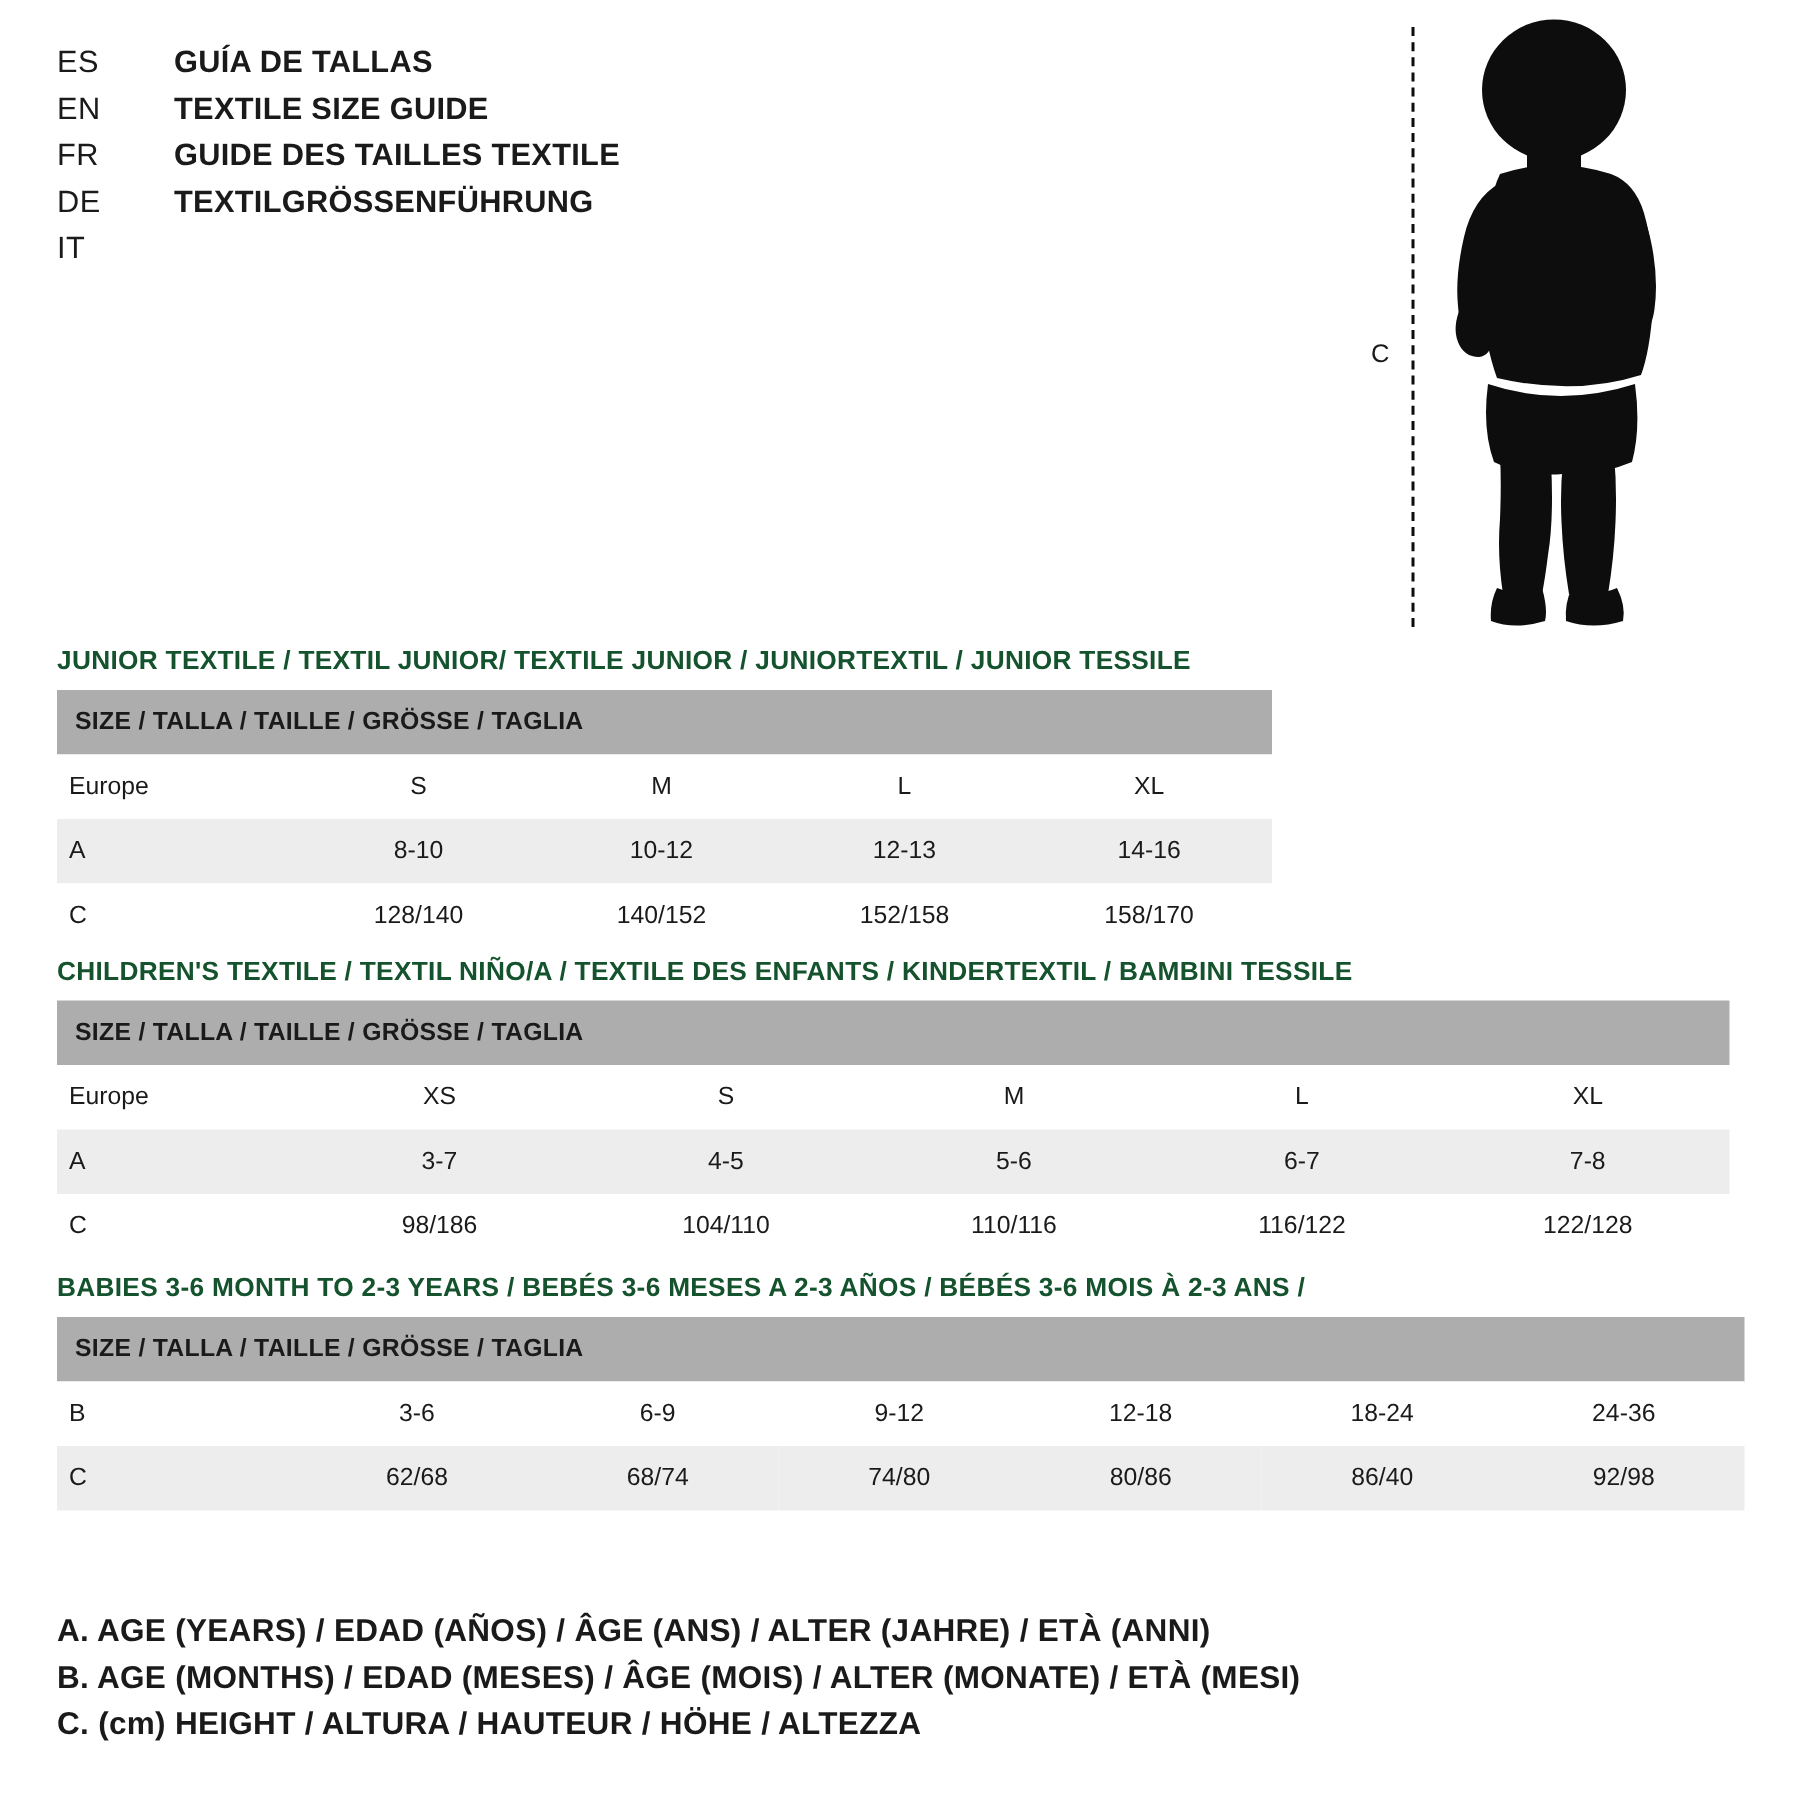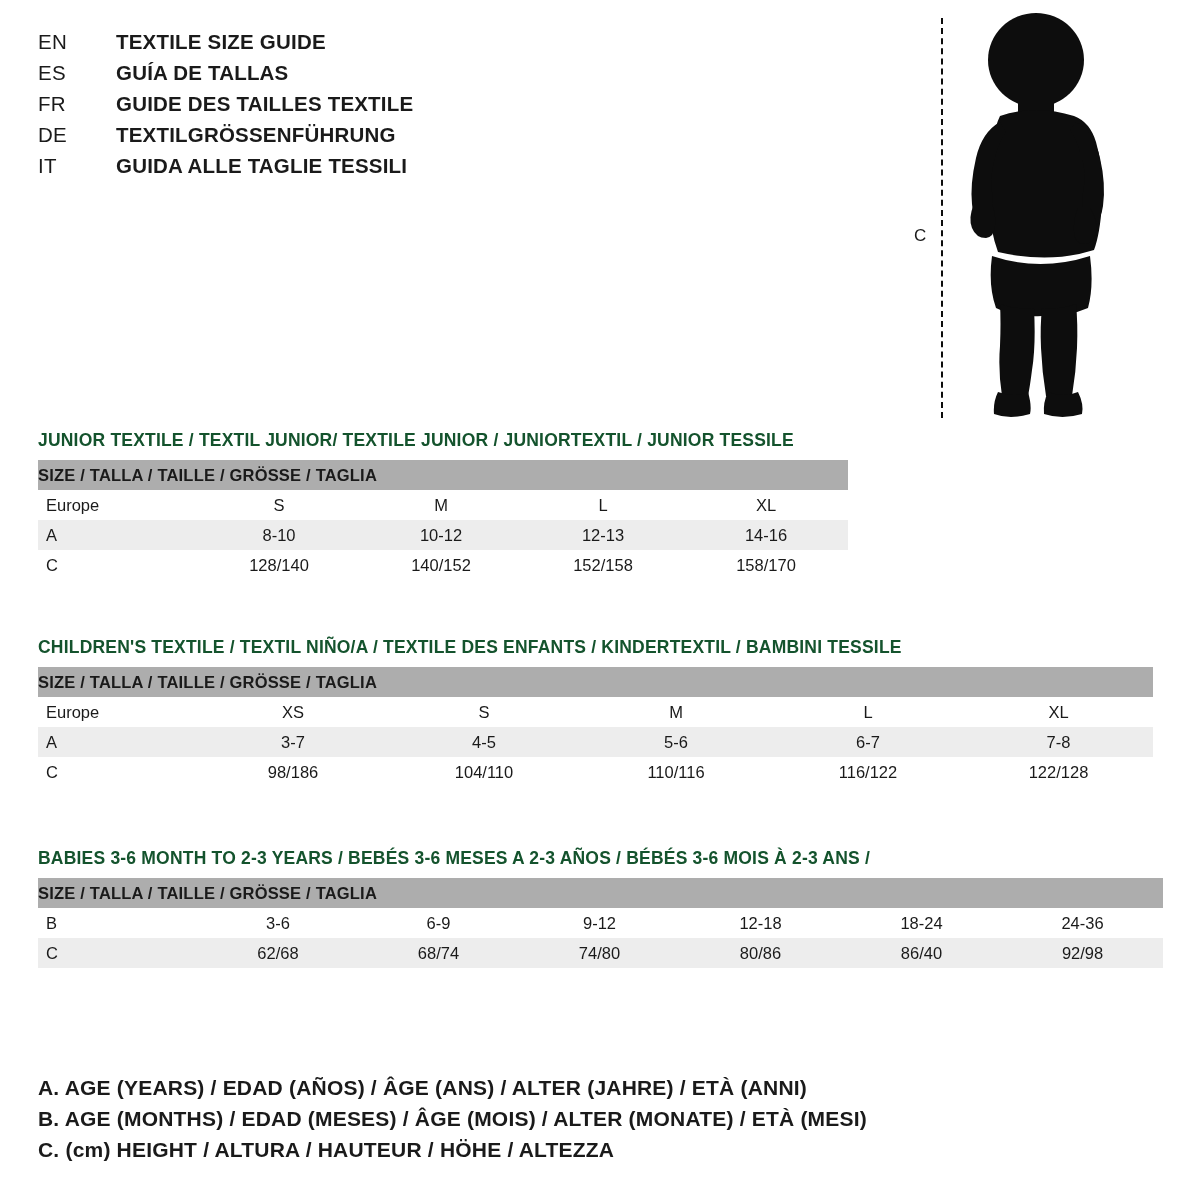--- a/index.html
+++ b/index.html
@@ -72,21 +72,21 @@
     white-space:nowrap;
   }
   table.sizes {
     border-collapse:collapse;
     table-layout:fixed;
   }
   table.sizes td {
     font-size:16.5px;
     color:#1a1a1a;
     height:30px;
-    padding:0;
+    padding:12px;
     vertical-align:middle;
   }
   .hdr-band td {
     background:#adadad;
     font-weight:bold;
     letter-spacing:0.2px;
     padding-left:8px;
   }
   .row-white td { background:#ffffff; }
   .row-grey td  { background:#ededed; }
@@ -106,38 +106,37 @@
     color:#1a1a1a;
     line-height:31px;
     white-space:nowrap;
   }
 </style>
 </head>
 <body>
 
 <div class="lang-block">
   <div class="lang-row">
+    <span class="lang-code">ES</span>
+    <span class="lang-text">GUÍA DE TALLAS</span>
+  </div>
+  <div class="lang-row">
     <span class="lang-code">EN</span>
     <span class="lang-text">TEXTILE SIZE GUIDE</span>
   </div>
   <div class="lang-row">
-    <span class="lang-code">ES</span>
-    <span class="lang-text">GUÍA DE TALLAS</span>
-  </div>
-  <div class="lang-row">
     <span class="lang-code">FR</span>
     <span class="lang-text">GUIDE DES TAILLES TEXTILE</span>
   </div>
   <div class="lang-row">
     <span class="lang-code">DE</span>
     <span class="lang-text">TEXTILGRÖSSENFÜHRUNG</span>
   </div>
   <div class="lang-row">
     <span class="lang-code">IT</span>
-    <span class="lang-text">GUIDA ALLE TAGLIE TESSILI</span>
   </div>
 </div>
 
 <div class="figure-area">
   <span class="figure-label">C</span>
   <div class="dash-line"></div>
   <div class="silhouette">
     <svg width="200" height="420" viewBox="0 0 200 420" xmlns="http://www.w3.org/2000/svg">
       <g fill="#0d0d0d">
 

